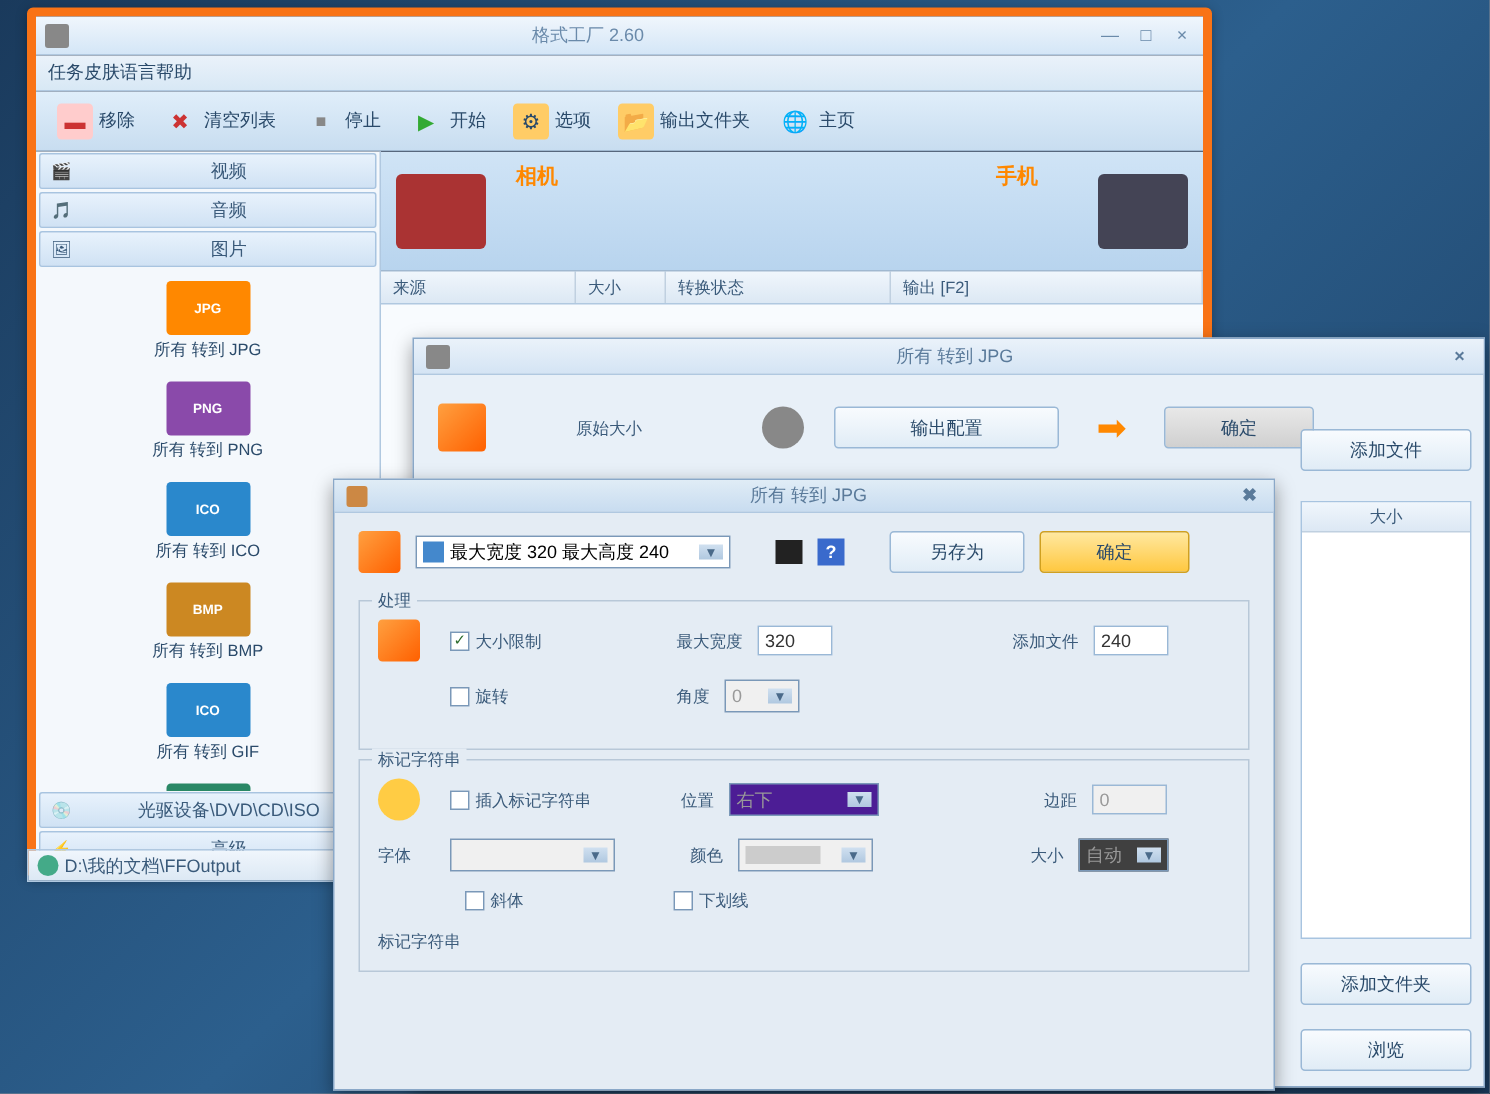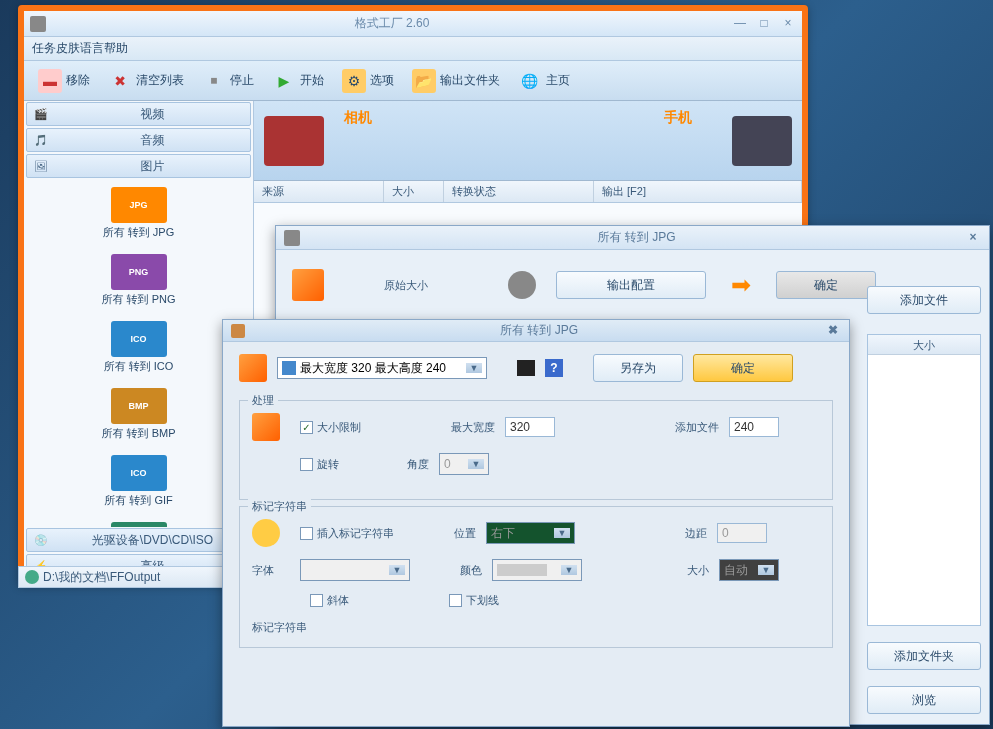--- a/index.html
+++ b/index.html
@@ -260,38 +260,38 @@
       <input class="f-input" style="width: 50px;" value="320">
       <span class="f-label" style="margin-left:110px">添加文件</span>
       <input class="f-input" style="width: 50px;" value="240">
     </div>
     <div class="form-row">
       <div style="width:28px"></div>
       <div style="margin-left:10px;display:flex;align-items:center;gap:4px">
         <div class="checkbox"></div>
         <span class="f-label">旋转</span>
       </div>
-      <span class="f-label" style="margin-left:58px">角度</span>
+      <span class="f-label" style="margin-left:102px">角度</span>
       <div class="combo" style="width:50px;background:#f0f0f0">
           <span style="color:#999">0</span>
           <div class="arrow">▼</div>
         </div>
     </div>
   </div>
 
   <div class="fieldset">
     <div class="legend">标记字符串</div>
     <div class="form-row">
       <div style="width:28px;height:28px;background:#ffcc44;border-radius:50%"></div>
       <div style="margin-left:10px;display:flex;align-items:center;gap:4px">
         <div class="checkbox"></div>
         <span class="f-label">插入标记字符串</span>
       </div>
       <span class="f-label" style="margin-left:50px">位置</span>
-      <div class="combo" style="width:89px;background:#14532d">
+      <div class="combo" style="width:100px;background:#4c1d95">
           <span style="color:#999">右下</span>
           <div class="arrow">▼</div>
         </div>
       <span class="f-label" style="margin-left:100px">边距</span>
       <input class="f-input" style="width: 50px; background: rgb(240, 240, 240); color: rgb(153, 153, 153);" value="0">
     </div>
     <div class="form-row">
       <span class="f-label" style="width:28px">字体</span>
       <div class="combo" style="width:110px;background:#f0f0f0;margin-left:10px">
           <span></span>

